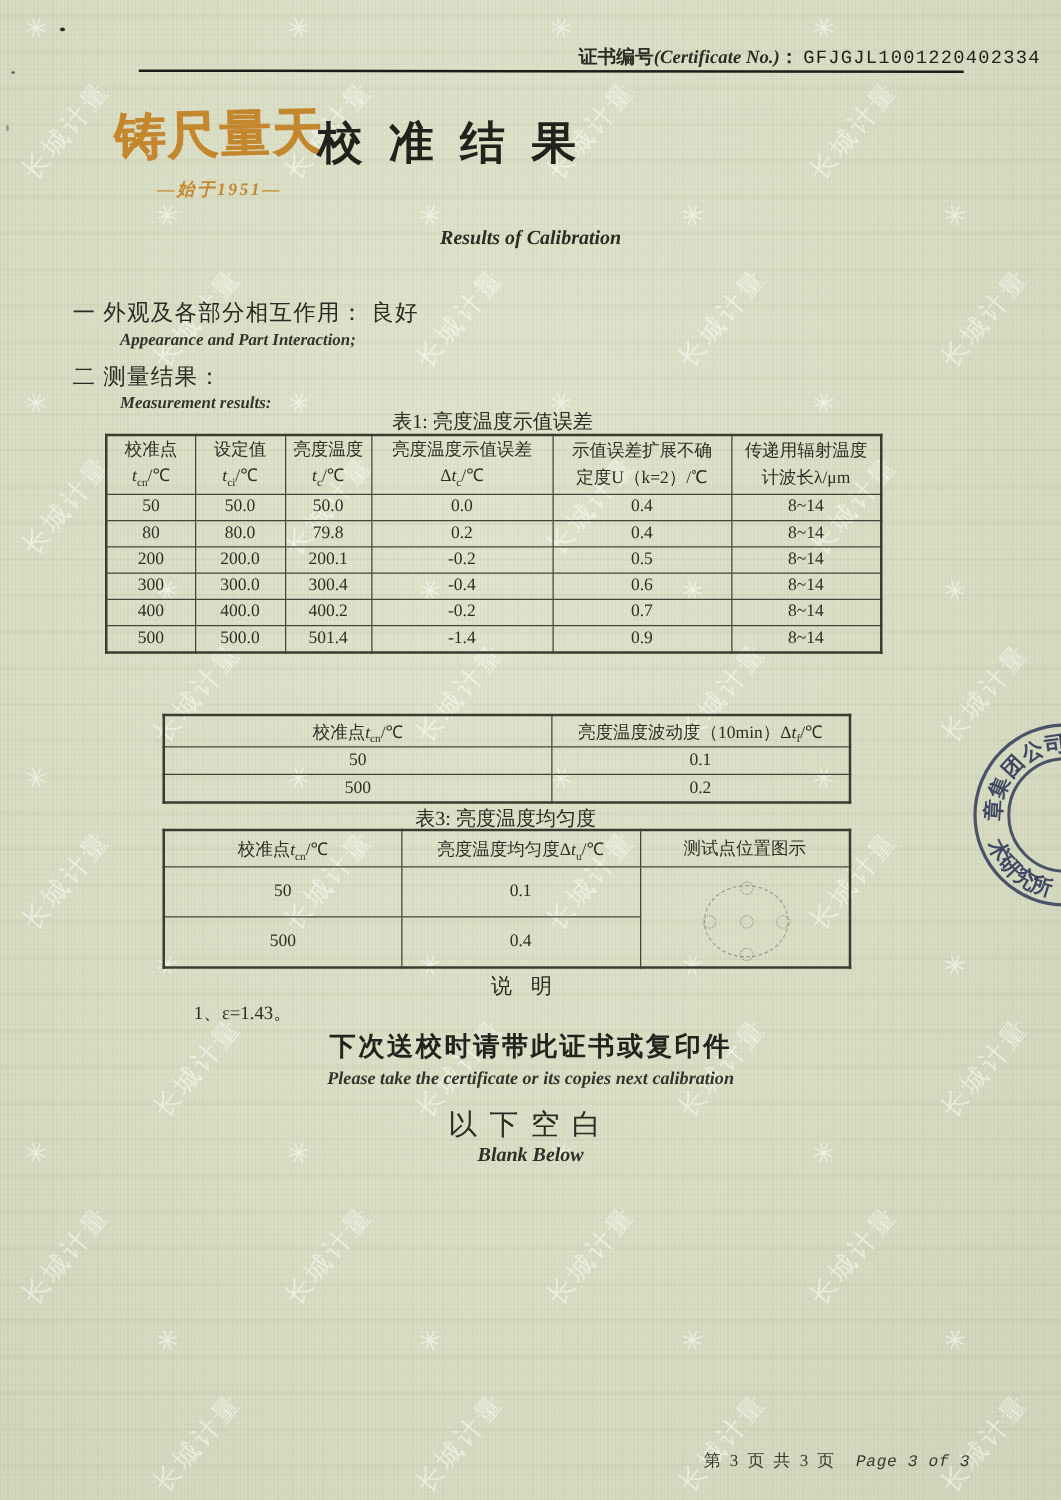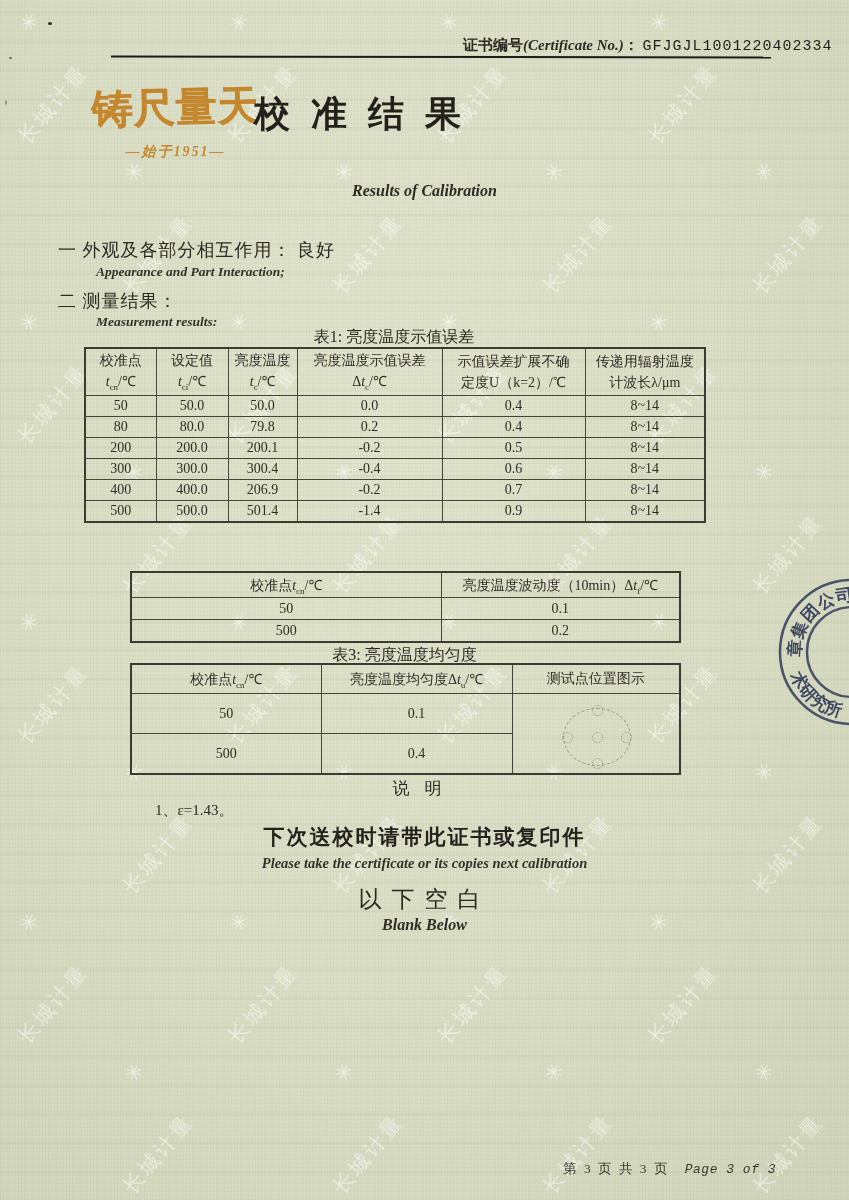--- a/index.html
+++ b/index.html
@@ -251,21 +251,21 @@
           <td>300</td>
           <td>300.0</td>
           <td>300.4</td>
           <td>-0.4</td>
           <td>0.6</td>
           <td>8~14</td>
         </tr>
         <tr>
           <td>400</td>
           <td>400.0</td>
-          <td>206.9</td>
+          <td>400.2</td>
           <td>-0.2</td>
           <td>0.7</td>
           <td>8~14</td>
         </tr>
         <tr>
           <td>500</td>
           <td>500.0</td>
           <td>501.4</td>
           <td>-1.4</td>
           <td>0.9</td>

